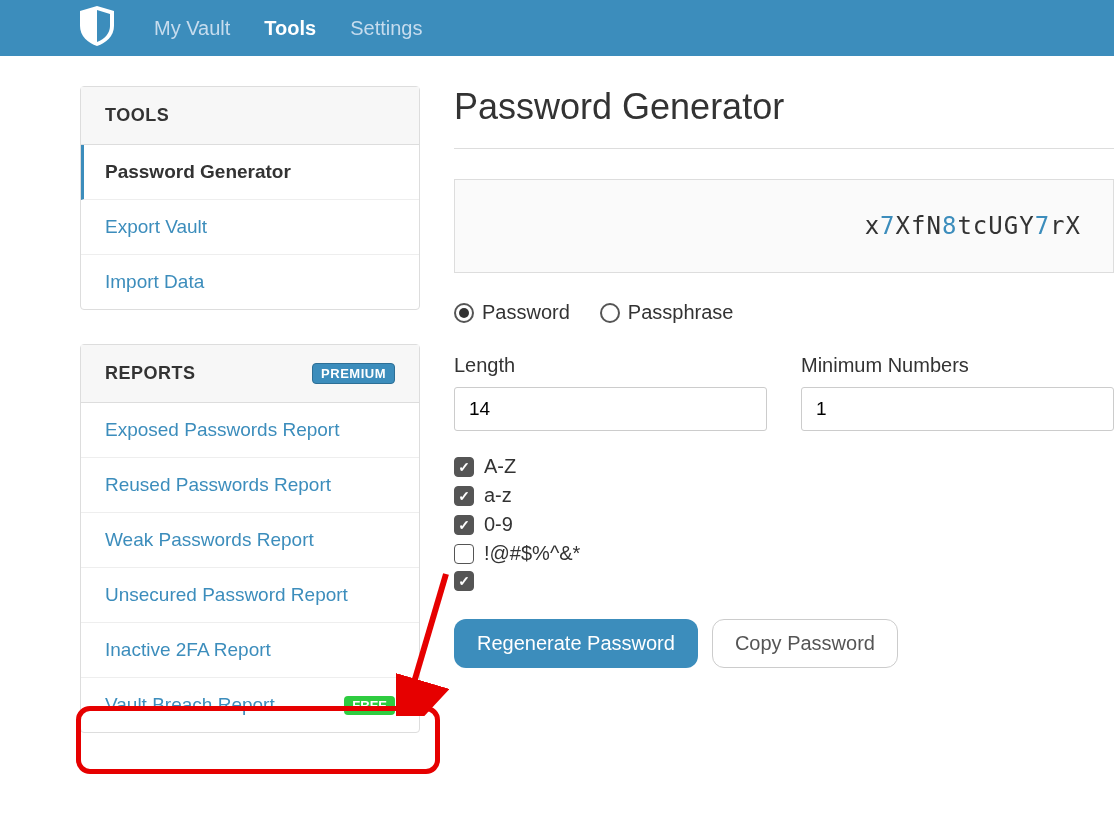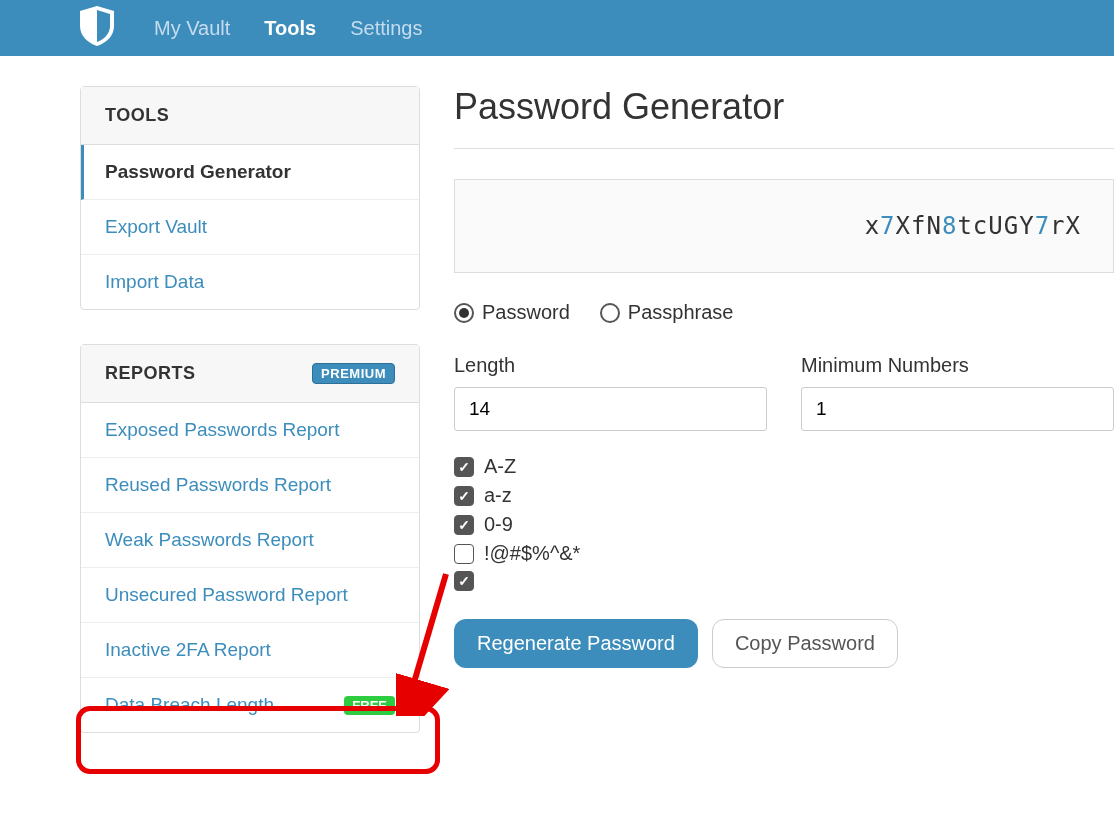--- a/index.html
+++ b/index.html
@@ -85,21 +85,21 @@
           <div class="list-item">
             <span>Weak Passwords Report</span>
           </div>
           <div class="list-item">
             <span>Unsecured Password Report</span>
           </div>
           <div class="list-item">
             <span>Inactive 2FA Report</span>
           </div>
           <div class="list-item">
-            <span>Data Breach Length</span>
+            <span>Vault Breach Report</span>
             <span class="badge badge-free">FREE</span>
           </div>
         </div>
     </div>
   </div>
 
   <div class="main">
     <h1 class="page-title">Password Generator</h1>
 
     <div class="pw-box" id="pw-box"><span>x</span><span class="num">7</span><span>X</span><span>f</span><span>N</span><span class="num">8</span><span>t</span><span>c</span><span>U</span><span>G</span><span>Y</span><span class="num">7</span><span>r</span><span>X</span></div>

